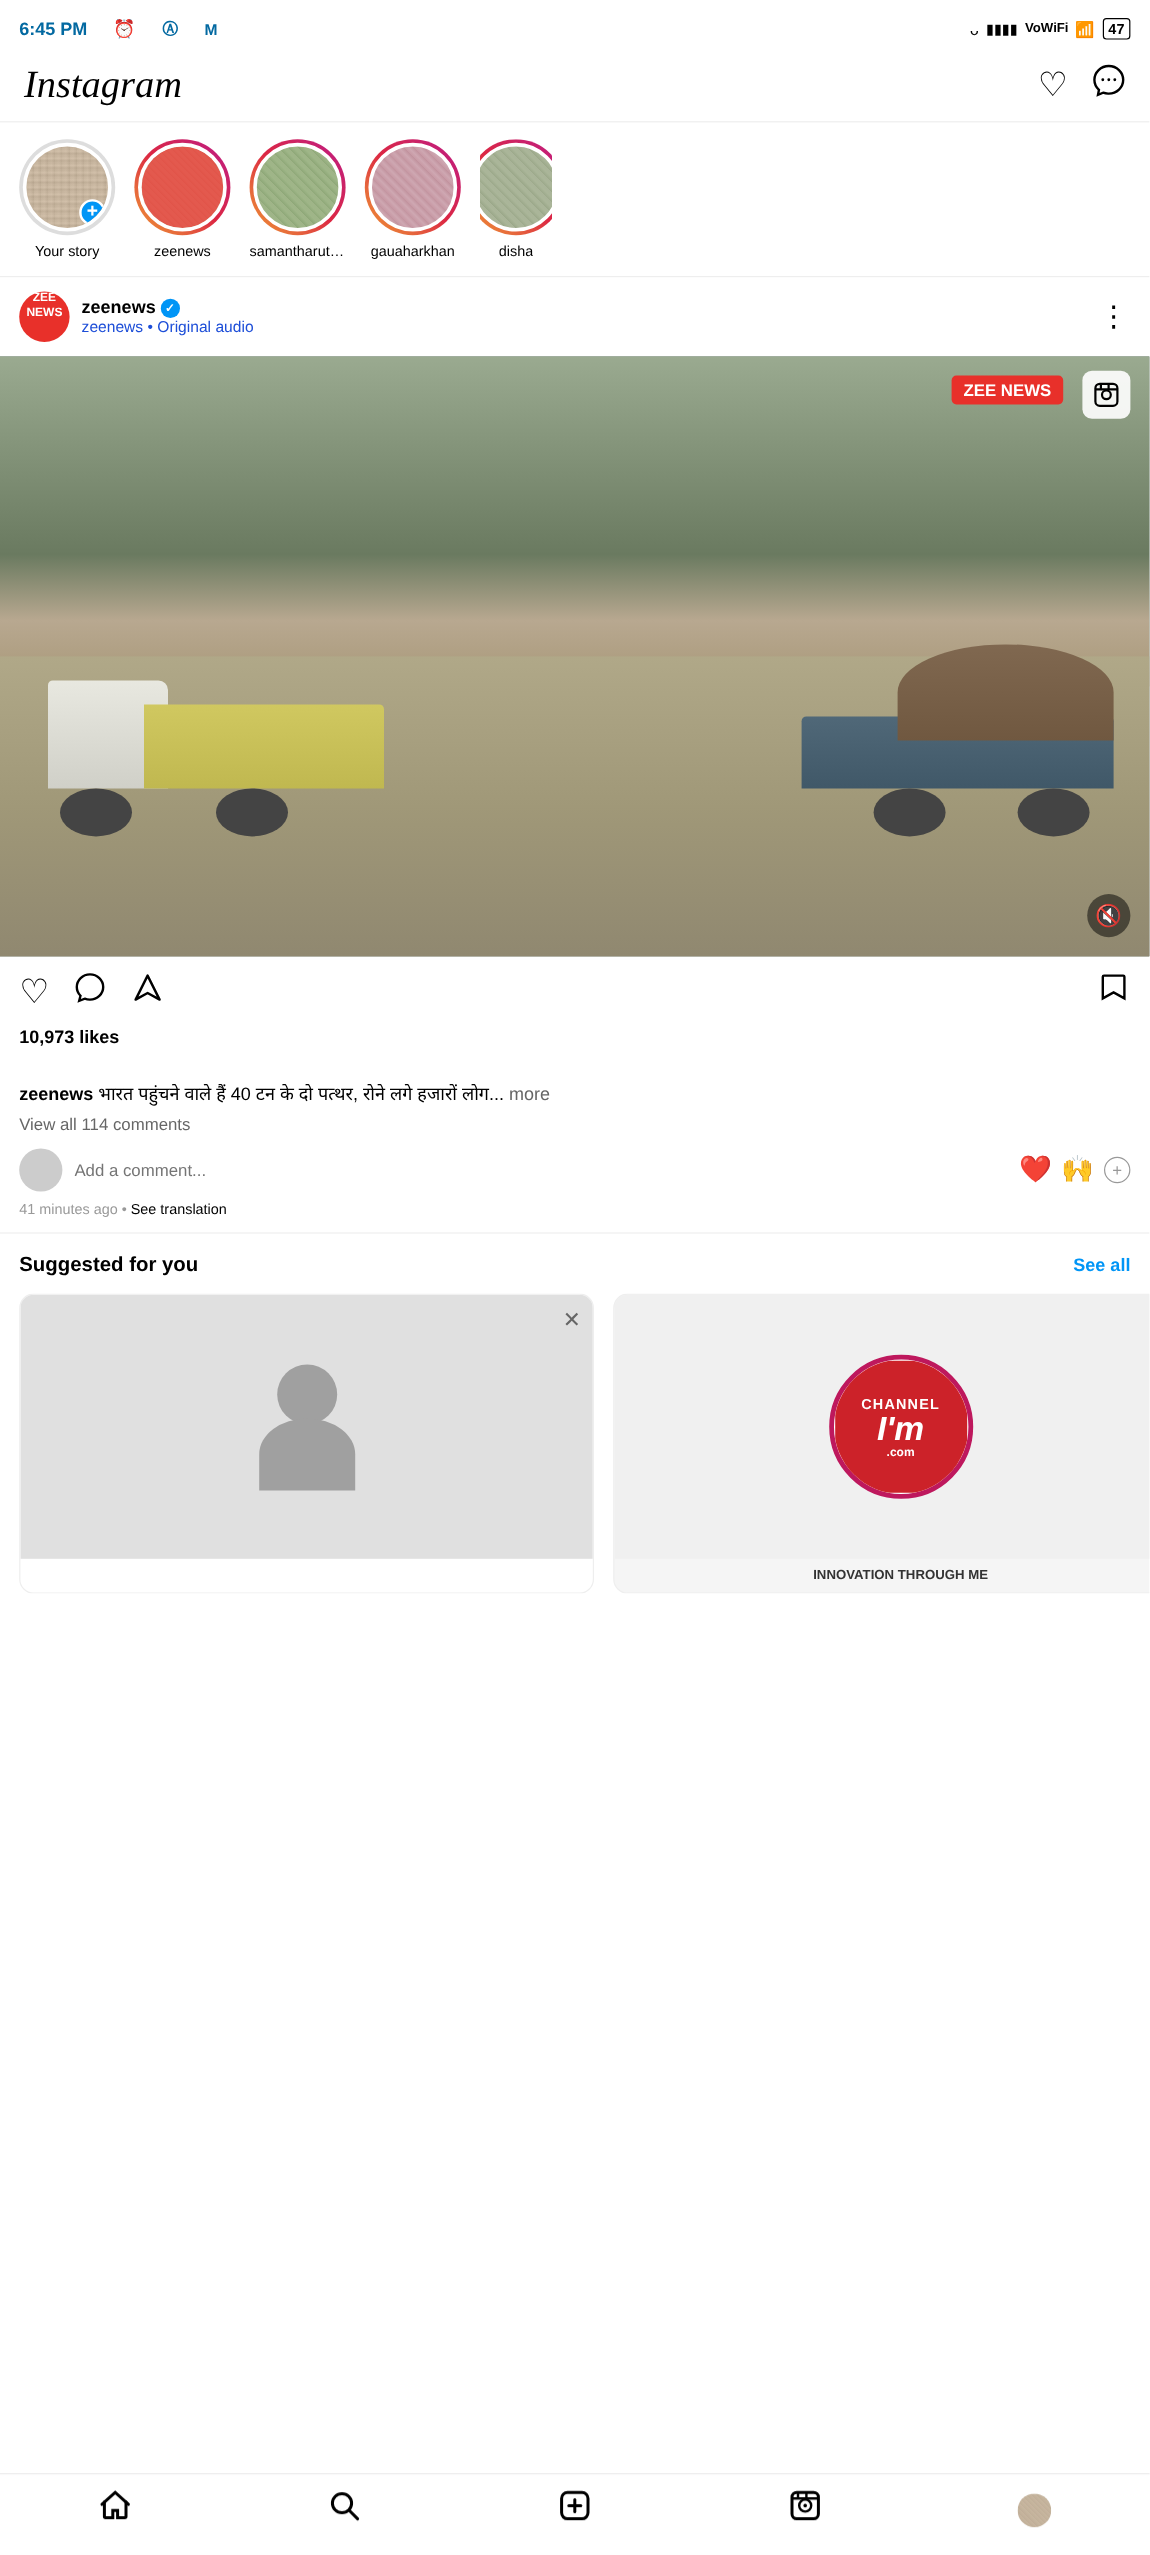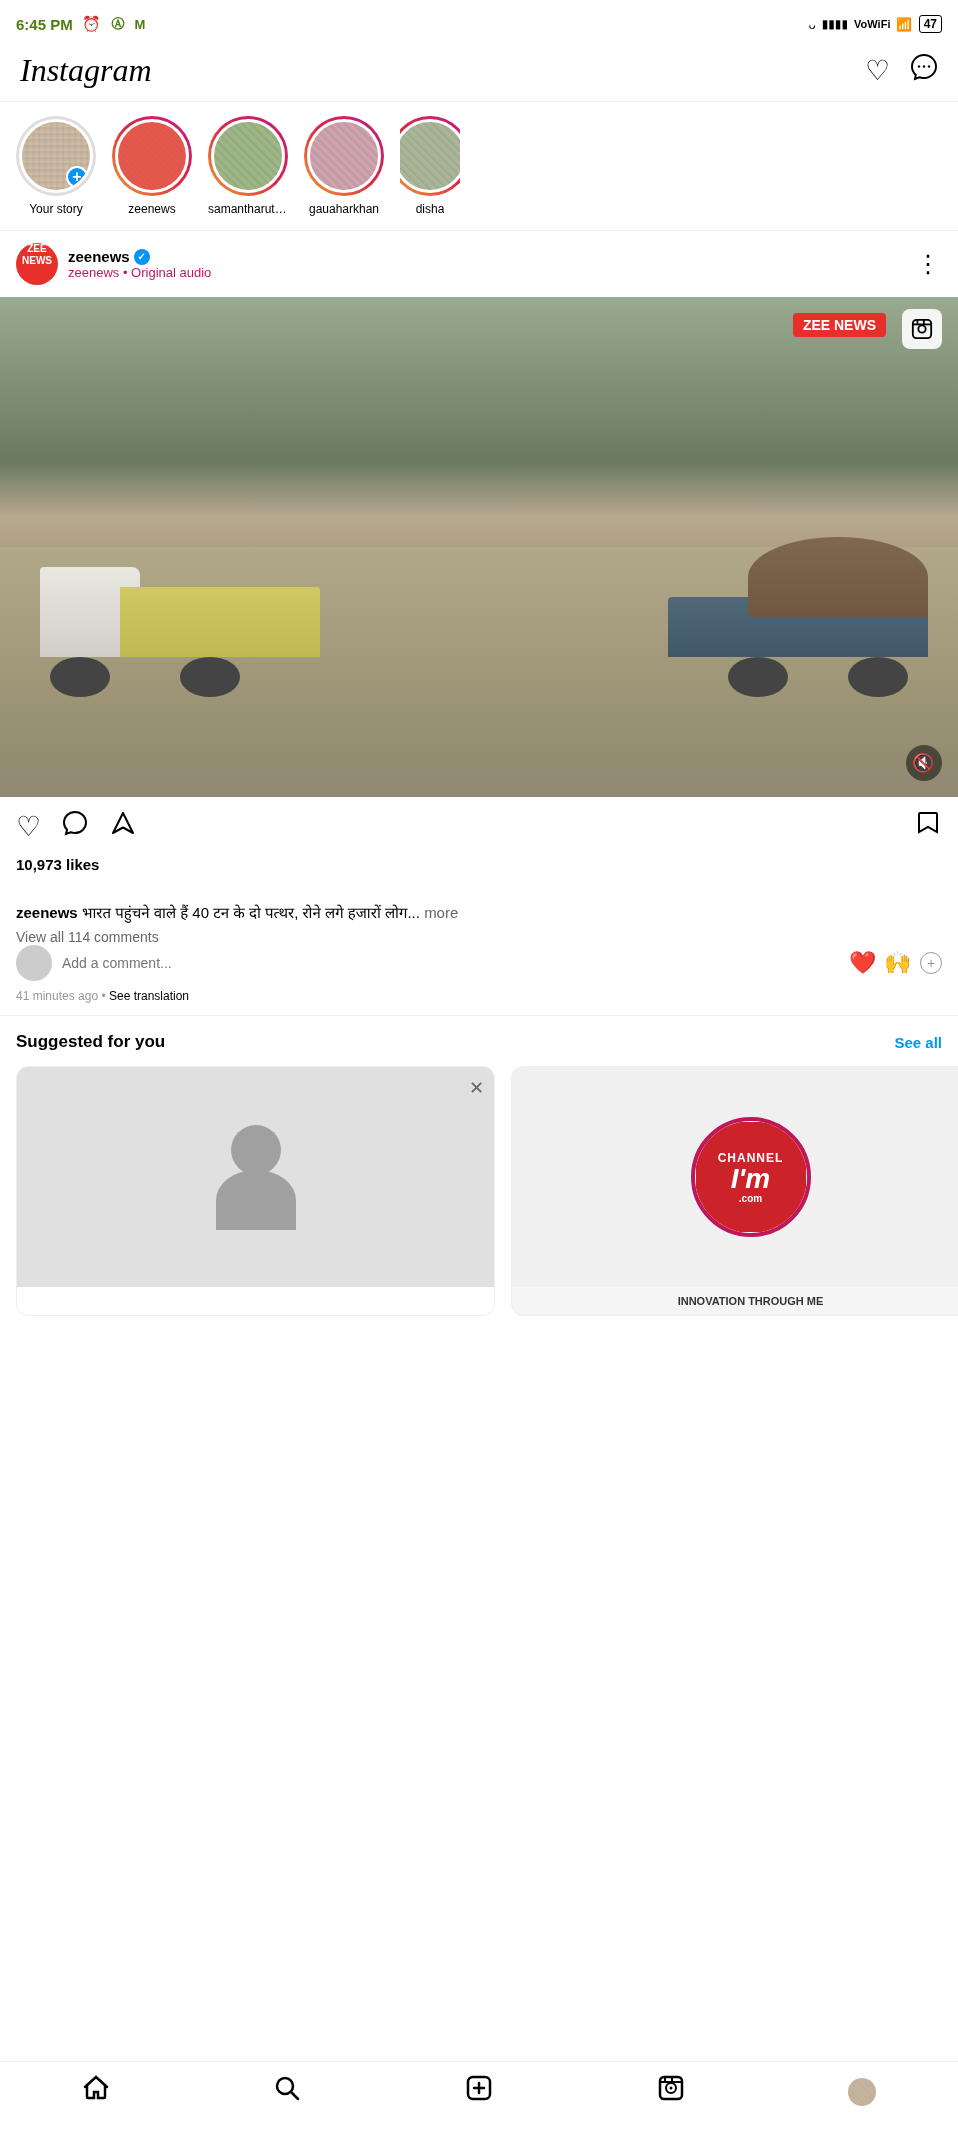--- a/index.html
+++ b/index.html
@@ -17,24 +17,24 @@
       display: flex;
       justify-content: space-between;
       align-items: center;
       padding: 8px 16px 4px;
       background: #fff;
       height: 44px;
     }
     .status-left {
       font-size: 15px;
       font-weight: 600;
-      color: #4d7c0f;
-      display: flex;
-      align-items: center;
-      gap: 10px;
+      color: #0369a1;
+      display: flex;
+      align-items: center;
+      gap: 22px;
     }
     .status-right {
       display: flex;
       align-items: center;
       gap: 6px;
       font-size: 13px;
     }
 
     
     .header {
@@ -237,21 +237,21 @@
       background: #0095f6;
       border-radius: 50%;
       display: inline-flex;
       align-items: center;
       justify-content: center;
       color: #fff;
       font-size: 10px;
     }
     .post-subtitle {
       font-size: 13px;
-      color: #be185d;
+      color: #1d4ed8;
     }
     .more-icon {
       font-size: 24px;
       color: #000;
       cursor: pointer;
       letter-spacing: 2px;
     }
 
     
     .post-image {
@@ -370,20 +370,21 @@
     }
     .post-caption .username {
       font-weight: 600;
     }
     .post-caption .more {
       color: #666;
     }
     .view-comments {
       font-size: 14px;
       color: #666;
+      margin-bottom: 12px;
       cursor: pointer;
     }
     .comment-input-row {
       display: flex;
       align-items: center;
       gap: 10px;
       margin-bottom: 8px;
     }
     .comment-avatar {
       width: 36px;

